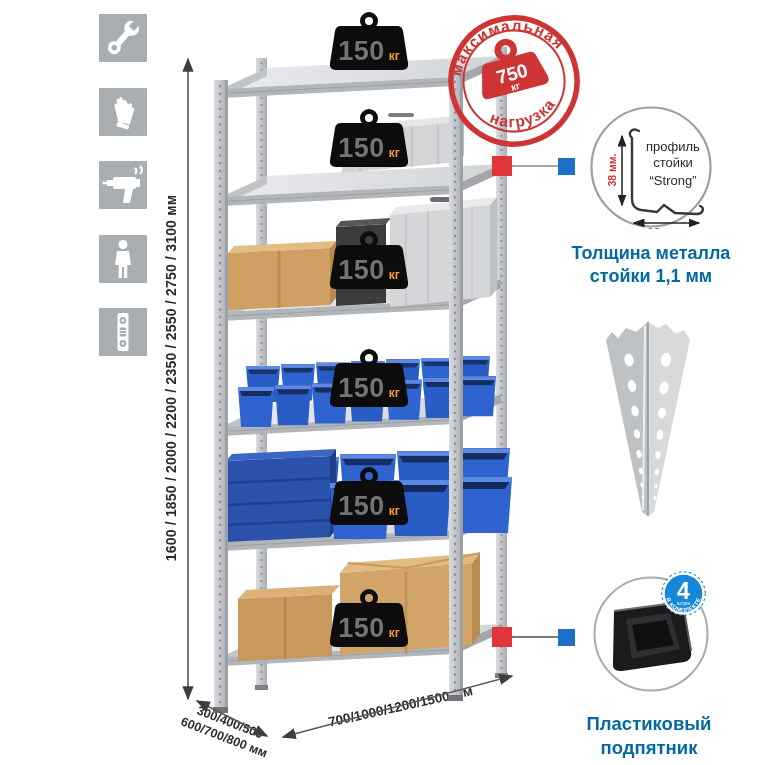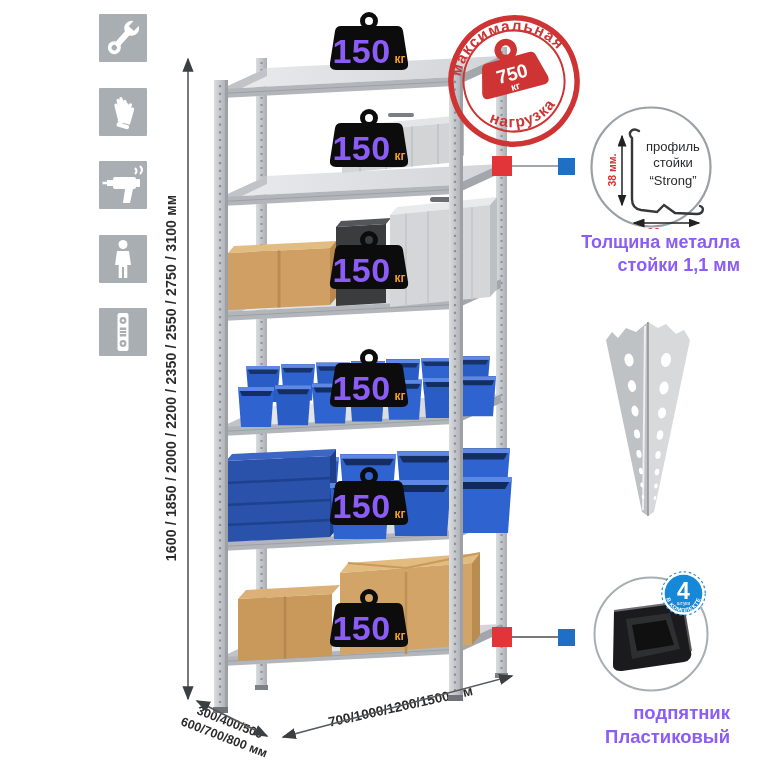--- a/index.html
+++ b/index.html
@@ -13,31 +13,31 @@
   .icon-sq{position:absolute;left:99px;width:48px;height:48px;background:#a9aeb3;border-radius:1px;}
   
   .height-label{
     position:absolute;left:-29px;top:370px;width:400px;text-align:center;
     transform:rotate(-90deg);font-size:14px;font-weight:600;color:#2b2b2b;letter-spacing:.2px;
   }
   
   .weight{position:absolute;left:325px;width:88px;height:62px;z-index:5;}
   .weight svg{position:absolute;left:0;top:0;}
   .wtxt{position:absolute;left:0;top:22px;width:100%;text-align:center;line-height:34px;}
-  .wval{font-size:34px;font-weight:700;color:#8b5cf6;letter-spacing:.5px;}
+  .wval{font-size:27px;font-weight:700;color:#737373;letter-spacing:.5px;}
   .wunit{font-size:12px;font-weight:700;color:#f19d2c;margin-left:4px;}
   
   .stamp{position:absolute;left:446px;top:13px;width:136px;height:136px;transform:rotate(-15deg);z-index:6;}
   .stamp text{font-family:"Liberation Sans","DejaVu Sans",sans-serif;}
   
   .sq{position:absolute;z-index:7;}
   .sq.red{width:20px;height:20px;background:#e23539;}
   .sq.blue{width:17px;height:17px;background:#1d70c6;}
   
-  .caption{position:absolute;text-align:right;font-weight:600;color:#8b5cf6;}
+  .caption{position:absolute;text-align:center;font-weight:600;color:#0369a1;margin-top:11px;}
   .caption .ln{display:block;}
   .cap-thickness{left:562px;top:231px;width:178px;font-size:18px;line-height:23px;}
   .cap-foot{left:568px;top:701px;width:162px;font-size:18.5px;line-height:24px;}
   
   .depth-label{
     position:absolute;left:166px;top:714px;width:122px;text-align:center;
     transform:rotate(21deg);font-size:12.5px;font-weight:700;color:#2b2b2b;line-height:16px;
   }
   .width-label{
     position:absolute;left:288px;top:699px;width:225px;text-align:center;
@@ -512,22 +512,22 @@
     <circle cx="22.5" cy="22.5" r="21.3" fill="none" stroke="#1787d8" stroke-width="2" stroke-dasharray="2.5 2.5"></circle>
     <circle cx="22.5" cy="22.5" r="20" fill="#1787d8" stroke="#ffffff" stroke-width="2.4"></circle>
     <text x="22.5" y="28" text-anchor="middle" font-size="23" font-weight="bold" fill="#ffffff">4</text>
     <text x="22.5" y="33.5" text-anchor="middle" font-size="4.8" fill="#ffffff">штуки</text>
     <text font-size="5.6" font-weight="bold" fill="#ffffff" letter-spacing=".6" style="text-transform:uppercase;">
       <textPath href="#badgeArc" startOffset="50%" text-anchor="middle">в комплекте</textPath>
     </text>
   </svg>
 
   <div class="caption cap-foot">
+    <span class="ln">Пластиковый</span>
     <span class="ln">подпятник</span>
-    <span class="ln">Пластиковый</span>
   </div>
 
   <div class="depth-label">
     <span class="ln" style="display:block;">300/400/500</span>
     <span class="ln" style="display:block;">600/700/800 мм</span>
   </div>
   <div class="width-label">700/1000/1200/1500 мм</div>
 
 </div>
 

